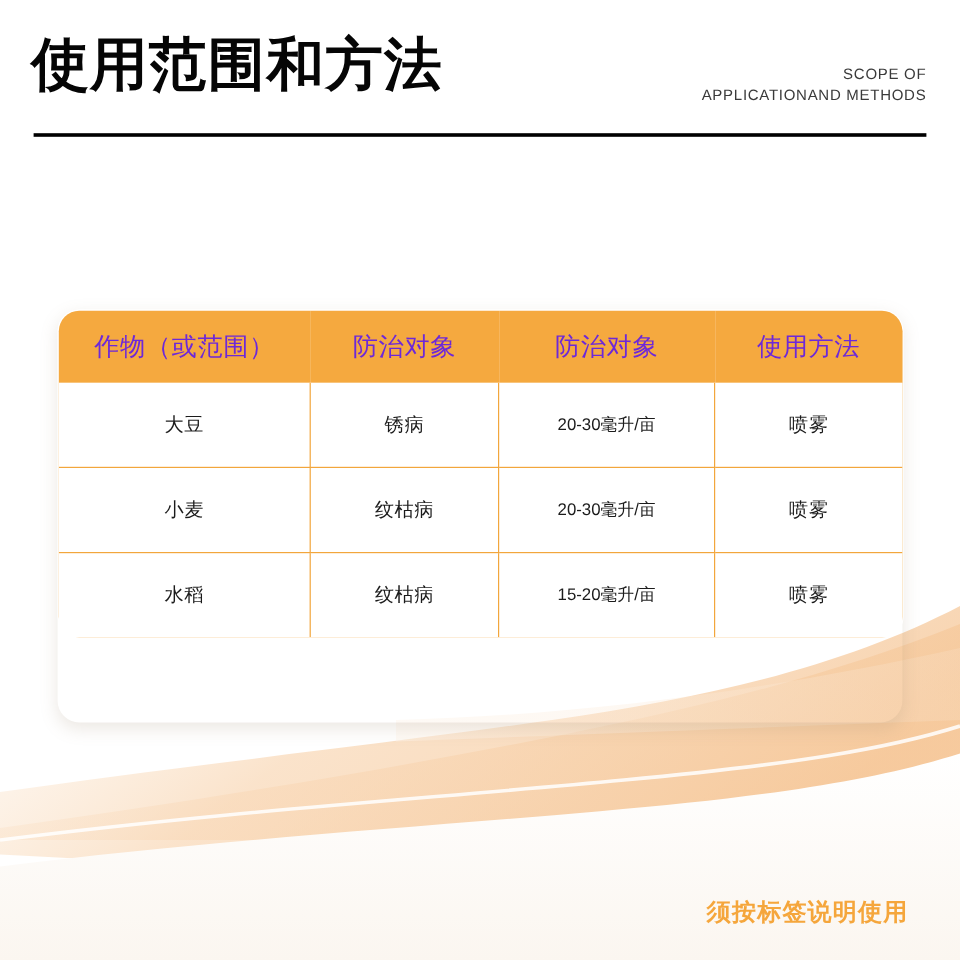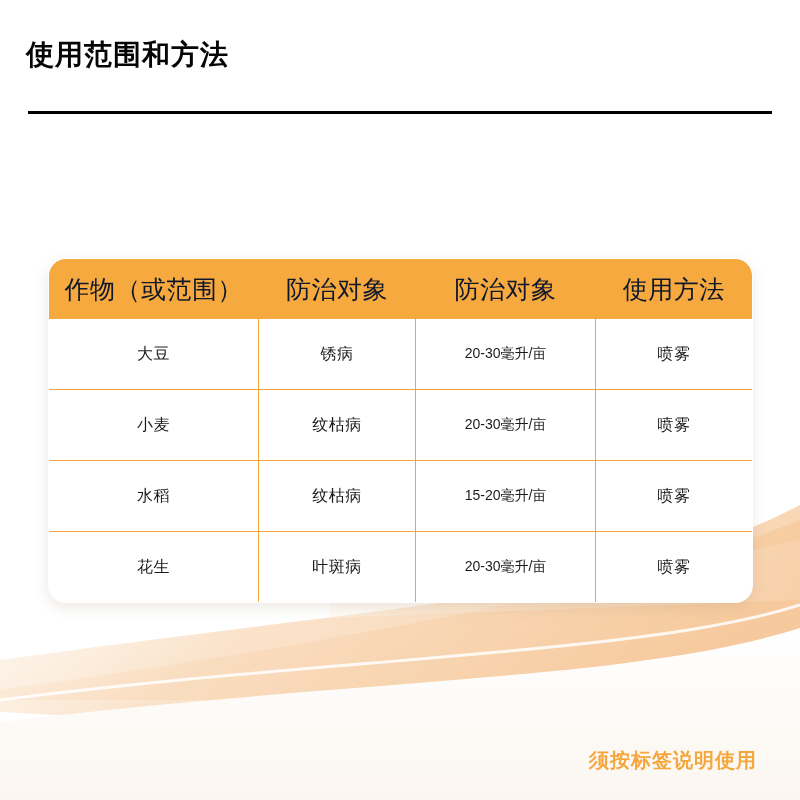--- a/index.html
+++ b/index.html
@@ -45,21 +45,21 @@
     left: 0;
     top: 0;
     width: 800px;
     height: 125px;
     z-index: 3;
   }
   .title-cn {
     position: absolute;
     left: 26px;
     top: 30px;
-    font-size: 28px;
+    font-size: 48px;
     font-weight: bold;
     letter-spacing: 1px;
     color: #050505;
     line-height: 50px;
     white-space: nowrap;
   }
   .title-en {
     position: absolute;
     right: 28px;
     top: 54px;
@@ -115,22 +115,22 @@
     width: 704px;
     border-collapse: collapse;
     table-layout: fixed;
     border-radius: 18px;
     overflow: hidden;
     border: 1.5px solid #F2A63C;
     background: #ffffff;
   }
   .data-table thead th {
     background: #F5A93F;
-    color: #0f172a;
-    font-size: 25px;
+    color: #6d28d9;
+    font-size: 21px;
     font-weight: normal;
     height: 60px;
     text-align: center;
     vertical-align: middle;
     letter-spacing: 0.5px;
     border: none;
     padding: 0;
   }
   .data-table tbody td {
     height: 70px;
@@ -201,20 +201,22 @@
 
       <path d="M0,700 C190,676 350,666 520,650 C660,637 740,624 800,605" fill="none" stroke="#FFFFFF" stroke-opacity="0.85" stroke-width="3"></path>
 
       <path d="M330,600 C470,596 620,580 800,540 L800,600 L330,618 Z" fill="url(#waveD)" opacity="0.5"></path>
     </svg>
   </div>
 
   <div class="header">
     <div class="title-cn">使用范围和方法</div>
     <div class="title-en">
+      <span class="en-line">SCOPE OF</span>
+      <span class="en-line">APPLICATIONAND METHODS</span>
     </div>
     <div class="header-rule"></div>
   </div>
 
   <div class="watermark">
     <span class="wm-a">鑫润利</span><span class="wm-b">农资</span>
   </div>
 
   <div class="table-wrap">
     <table class="data-table">
@@ -244,25 +246,19 @@
           <td>纹枯病</td>
           <td class="dose">20-30毫升/亩</td>
           <td>喷雾</td>
         </tr>
         <tr>
           <td>水稻</td>
           <td>纹枯病</td>
           <td class="dose">15-20毫升/亩</td>
           <td>喷雾</td>
         </tr>
-        <tr>
-          <td>花生</td>
-          <td>叶斑病</td>
-          <td class="dose">20-30毫升/亩</td>
-          <td>喷雾</td>
-        </tr>
       </tbody>
     </table>
   </div>
 
   <div class="footer-note">须按标签说明使用</div>
 
 </div>
 
 </body></html>

